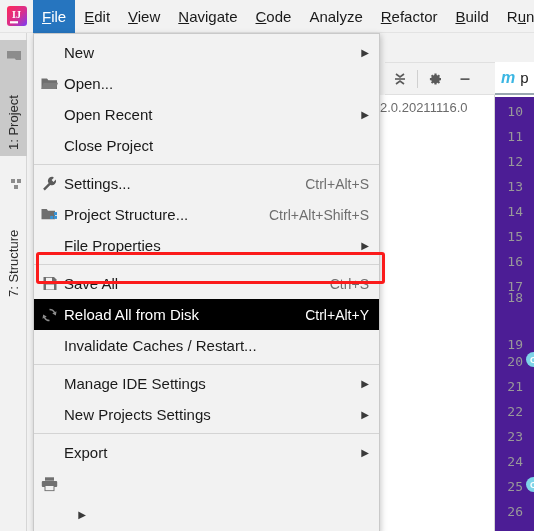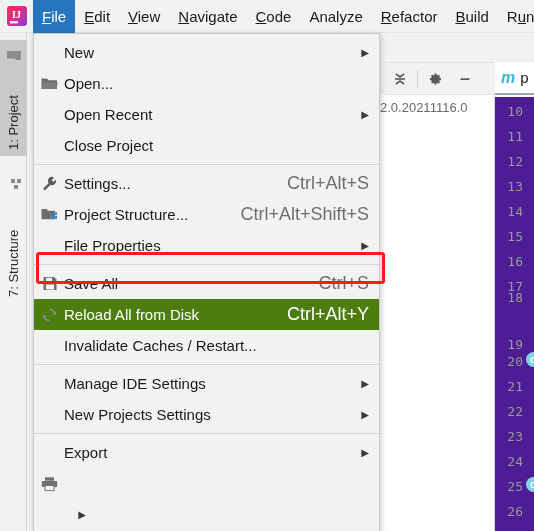--- a/index.html
+++ b/index.html
@@ -172,30 +172,30 @@
     z-index: 40;
   }
   .mi {
     position: relative;
     height: 31px;
     display: flex; align-items: center;
     font-size: 15px; color: #1a1a1a;
     box-sizing: border-box;
     padding-left: 30px; padding-right: 10px; gap: 22px;
   }
-  .mi.highlight { background: #4d7c0f; color: #ffffff; }
+  .mi.highlight { background: #000000; color: #ffffff; }
   .mi-icon {
     position: absolute; left: 7px; top: 50%;
     transform: translateY(-50%);
     width: 17px; height: 17px;
     display: flex; align-items: center; justify-content: center;
   }
   .mi-label { flex: 1 1 auto; white-space: nowrap; }
   .mi-short {
-    font-size: 18px; color: #6e6e6e;
+    font-size: 14px; color: #6e6e6e;
     padding-left: 14px; white-space: nowrap;
   }
   .mi.highlight .mi-short { color: #ffffff; }
   .mi-arrow {
     width: 10px; text-align: right;
     font-size: 10px; color: #3a3a3a;
     padding-left: 12px;
   }
   .mi-sep {
     height: 1px; background: #d4d4d4;

